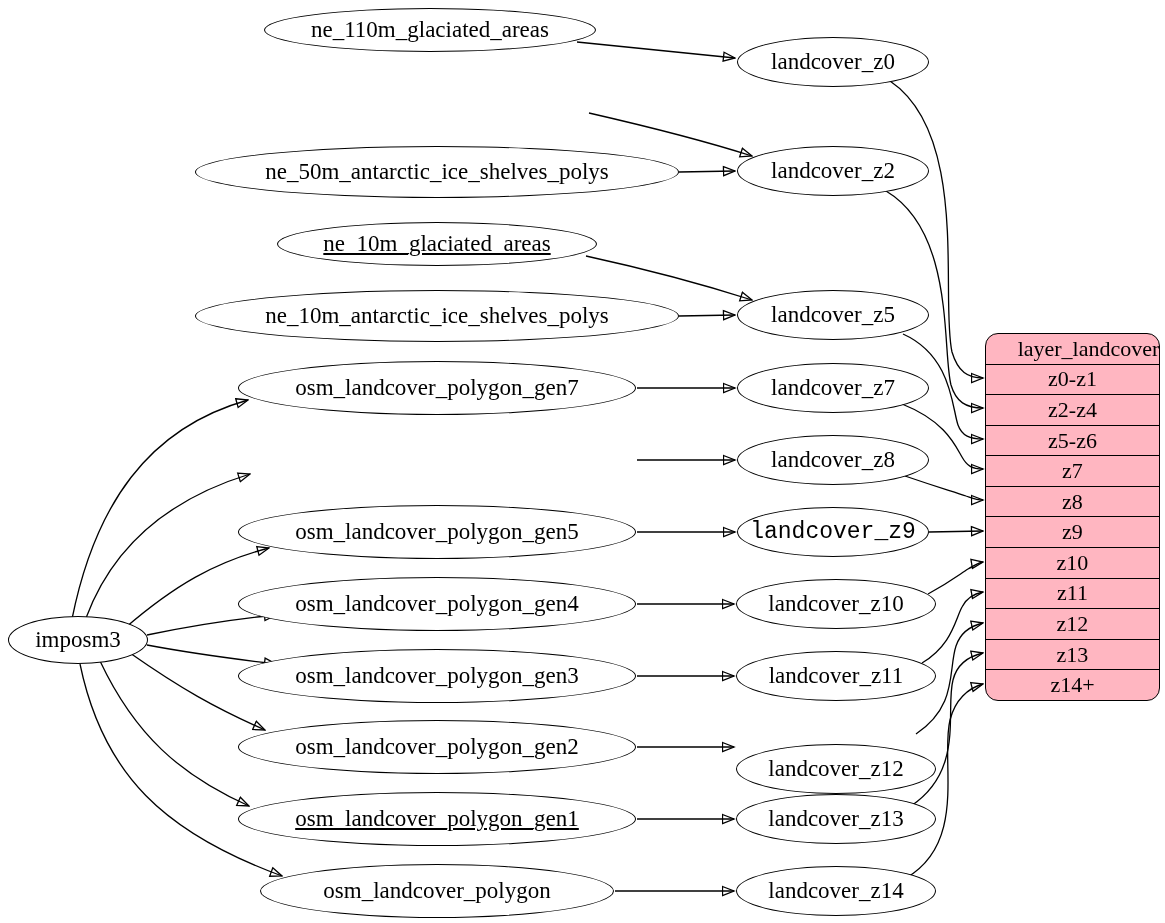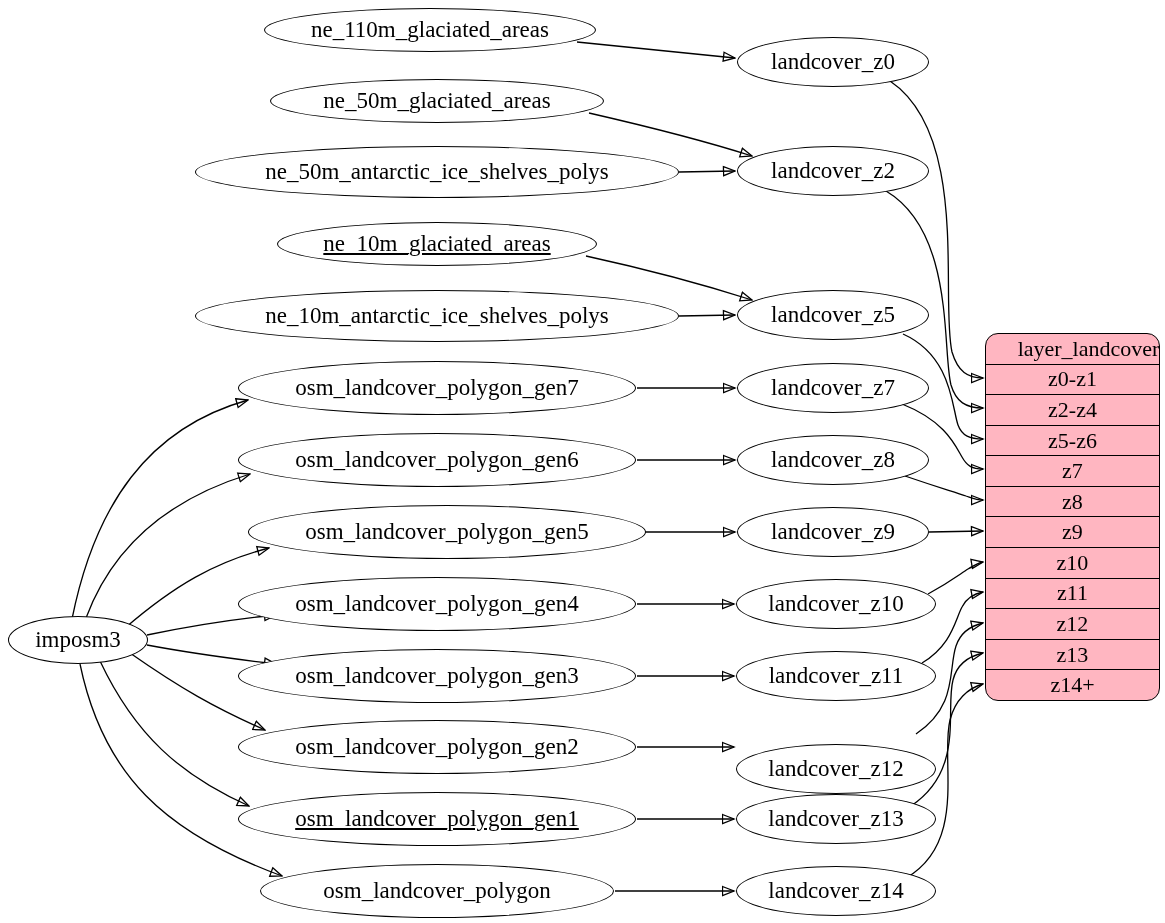--- a/index.html
+++ b/index.html
@@ -88,39 +88,37 @@
     <path d="M 929,532 L 983,531" marker-end="url(#arrow)"></path>
     <path d="M 928,594 C 950,582 960,574 968,569 C 974,566 977,563 983,562" marker-end="url(#arrow)"></path>
     <path d="M 922,663 C 952,645 955,620 962,607 C 966,599 972,594 983,592" marker-end="url(#arrow)"></path>
     <path d="M 916,734 C 958,706 948,670 956,646 C 960,634 970,626 983,623" marker-end="url(#arrow)"></path>
     <path d="M 911,806 C 965,770 945,710 953,680 C 957,664 970,656 983,653" marker-end="url(#arrow)"></path>
     <path d="M 906,878 C 968,842 940,760 950,720 C 955,700 968,688 983,684" marker-end="url(#arrow)"></path>
   </svg>
 
   <div class="node" style="left:8px;   top:616px; width:140px; height:48px;">imposm3</div>
   <div class="node" style="left:264px; top:8px;   width:332px; height:44px;">ne_110m_glaciated_areas</div>
-  <div class="node" style="left:270px; top:79px;  width:334px; height:44px;">ne_50m_glaciated_areas</div>
   <div class="node" style="left:195px; top:146px; width:484px; height:52px;">ne_50m_antarctic_ice_shelves_polys</div>
   <div class="node" style="left:277px; top:222px; width:320px; height:44px;text-decoration:underline;">ne_10m_glaciated_areas</div>
   <div class="node" style="left:195px; top:290px; width:484px; height:52px;">ne_10m_antarctic_ice_shelves_polys</div>
   <div class="node" style="left:238px; top:361px; width:398px; height:54px;">osm_landcover_polygon_gen7</div>
-  <div class="node" style="left:238px; top:433px; width:398px; height:54px;">osm_landcover_polygon_gen6</div>
-  <div class="node" style="left:248px; top:505px; width:398px; height:54px;">osm_landcover_polygon_gen5</div>
+  <div class="node" style="left:238px; top:505px; width:398px; height:54px;">osm_landcover_polygon_gen5</div>
   <div class="node" style="left:238px; top:577px; width:398px; height:54px;">osm_landcover_polygon_gen4</div>
   <div class="node" style="left:238px; top:649px; width:398px; height:54px;">osm_landcover_polygon_gen3</div>
   <div class="node" style="left:238px; top:720px; width:398px; height:54px;">osm_landcover_polygon_gen2</div>
   <div class="node" style="left:238px; top:792px; width:398px; height:54px;text-decoration:underline;">osm_landcover_polygon_gen1</div>
   <div class="node" style="left:260px; top:864px; width:354px; height:54px;">osm_landcover_polygon</div>
 
   <div class="node" style="left:737px; top:37px;  width:192px; height:50px;">landcover_z0</div>
   <div class="node" style="left:737px; top:146px; width:192px; height:50px;">landcover_z2</div>
   <div class="node" style="left:737px; top:290px; width:192px; height:50px;">landcover_z5</div>
   <div class="node" style="left:737px; top:363px; width:192px; height:50px;">landcover_z7</div>
   <div class="node" style="left:737px; top:435px; width:192px; height:50px;">landcover_z8</div>
-  <div class="node" style="left:737px; top:507px; width:192px; height:50px;">landcover_z9</div>
+  <div class="node" style="left:737px; top:507px; width:192px; height:50px;font-family:Liberation Mono, monospace;">landcover_z9</div>
   <div class="node" style="left:736px; top:579px; width:200px; height:50px;">landcover_z10</div>
   <div class="node" style="left:736px; top:651px; width:200px; height:50px;">landcover_z11</div>
   <div class="node" style="left:736px; top:744px; width:200px; height:50px;">landcover_z12</div>
   <div class="node" style="left:736px; top:794px; width:200px; height:50px;">landcover_z13</div>
   <div class="node" style="left:736px; top:866px; width:200px; height:50px;">landcover_z14</div>
 
   <div class="record">
     <div class="cell">layer_landcover</div>
     <div class="cell">z0-z1</div>
     <div class="cell">z2-z4</div>

